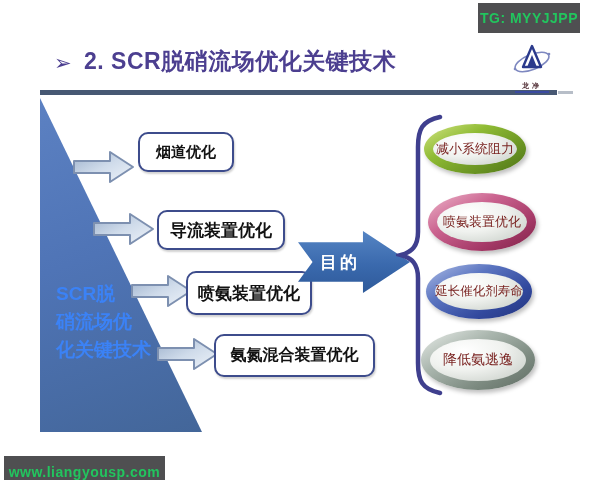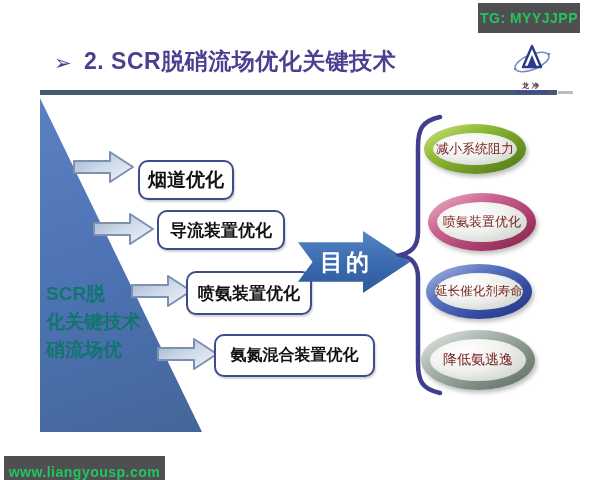--- a/index.html
+++ b/index.html
@@ -22,42 +22,42 @@
 
   
   .logo{position:absolute;left:502px;top:42px;width:60px;height:50px;text-align:center}
   .logo-caption{font-size:7px;color:#55333a;font-weight:bold;letter-spacing:3px;line-height:8px}
   .logo-line{width:34px;height:2px;background:#3a4aa0;margin:1px auto 0}
 
   
   .triangle{position:absolute;left:40px;top:98px;width:162px;height:334px;
     background:linear-gradient(160deg,#5c81c2 0%,#4f74b6 45%,#436699 100%);
     clip-path:polygon(0 0,0 100%,100% 100%)}
-  .tri-label{position:absolute;left:46px;top:280px;width:132px;color:#0f766e;
+  .tri-label{position:absolute;left:56px;top:280px;width:132px;color:#3b82f6;
     font-size:19px;font-weight:600;line-height:28px}
   .tri-label span{display:block}
 
   
   .sarrow{position:absolute;width:64px;height:36px}
 
   
   .obox{position:absolute;background:#fff;border:2px solid #3d4c8c;border-radius:10px;
     display:flex;align-items:center;justify-content:center;font-weight:bold;color:#121212;
     box-shadow:1px 2px 2px rgba(0,0,0,.18);white-space:nowrap}
-  .obox-1{left:138px;top:160px;width:92px;height:36px;font-size:19px}
+  .obox-1{left:138px;top:132px;width:92px;height:36px;font-size:15px}
   .obox-2{left:157px;top:210px;width:124px;height:36px;font-size:17px}
   .obox-3{left:186px;top:271px;width:122px;height:40px;font-size:17px}
   .obox-4{left:214px;top:334px;width:157px;height:39px;font-size:16px}
 
   
   .parrow{position:absolute;left:298px;top:231px;width:112px;height:62px;
     background:linear-gradient(180deg,#5585c4 0%,#3a69ad 55%,#2e5a9a 100%);
     clip-path:polygon(0 18%,58% 18%,58% 0,100% 50%,58% 100%,58% 82%,0 82%,13% 50%)}
   .parrow span{position:absolute;left:22px;top:50%;transform:translateY(-50%);
-    color:#fff;font-size:23px;font-weight:bold;letter-spacing:3px}
+    color:#fff;font-size:17px;font-weight:bold;letter-spacing:3px}
 
   
   .brace{position:absolute;left:396px;top:112px;width:48px;height:286px}
 
   
   .goal{position:absolute;border-radius:50%;box-shadow:2px 3px 4px rgba(0,0,0,.25)}
   .goal-inner{position:absolute;inset:9px;border-radius:50%;
     background:radial-gradient(ellipse at 35% 28%,#ffffff 0%,#f0f2ef 45%,#c2c9c2 100%);
     display:flex;align-items:center;justify-content:center}
   .goal-label{font-weight:normal;color:#7a2422;white-space:nowrap}
@@ -103,22 +103,22 @@
     <circle cx="13" cy="27" r="1.3" fill="#7e88c0"></circle>
     <circle cx="47" cy="12" r="1.3" fill="#7e88c0"></circle>
   </svg>
   <div class="logo-caption">龙净</div>
   <div class="logo-line"></div>
 </div>
 
 <div class="triangle"></div>
 <div class="tri-label">
   <span>SCR脱</span>
+  <span>硝流场优</span>
   <span>化关键技术</span>
-  <span>硝流场优</span>
 </div>
 
 <svg class="sarrow" style="left:72px;top:149px" viewBox="0 0 64 36">
   <path d="M2 12 H38 V3 L61 18 L38 33 V24 H2 Z" fill="url(#sag)" stroke="#7d90b0" stroke-width="2" stroke-linejoin="round"></path>
 </svg>
 <svg class="sarrow" style="left:92px;top:211px" viewBox="0 0 64 36">
   <path d="M2 12 H38 V3 L61 18 L38 33 V24 H2 Z" fill="url(#sag)" stroke="#7d90b0" stroke-width="2" stroke-linejoin="round"></path>
 </svg>
 <svg class="sarrow" style="left:130px;top:273px" viewBox="0 0 64 36">
   <path d="M2 12 H38 V3 L61 18 L38 33 V24 H2 Z" fill="url(#sag)" stroke="#7d90b0" stroke-width="2" stroke-linejoin="round"></path>

